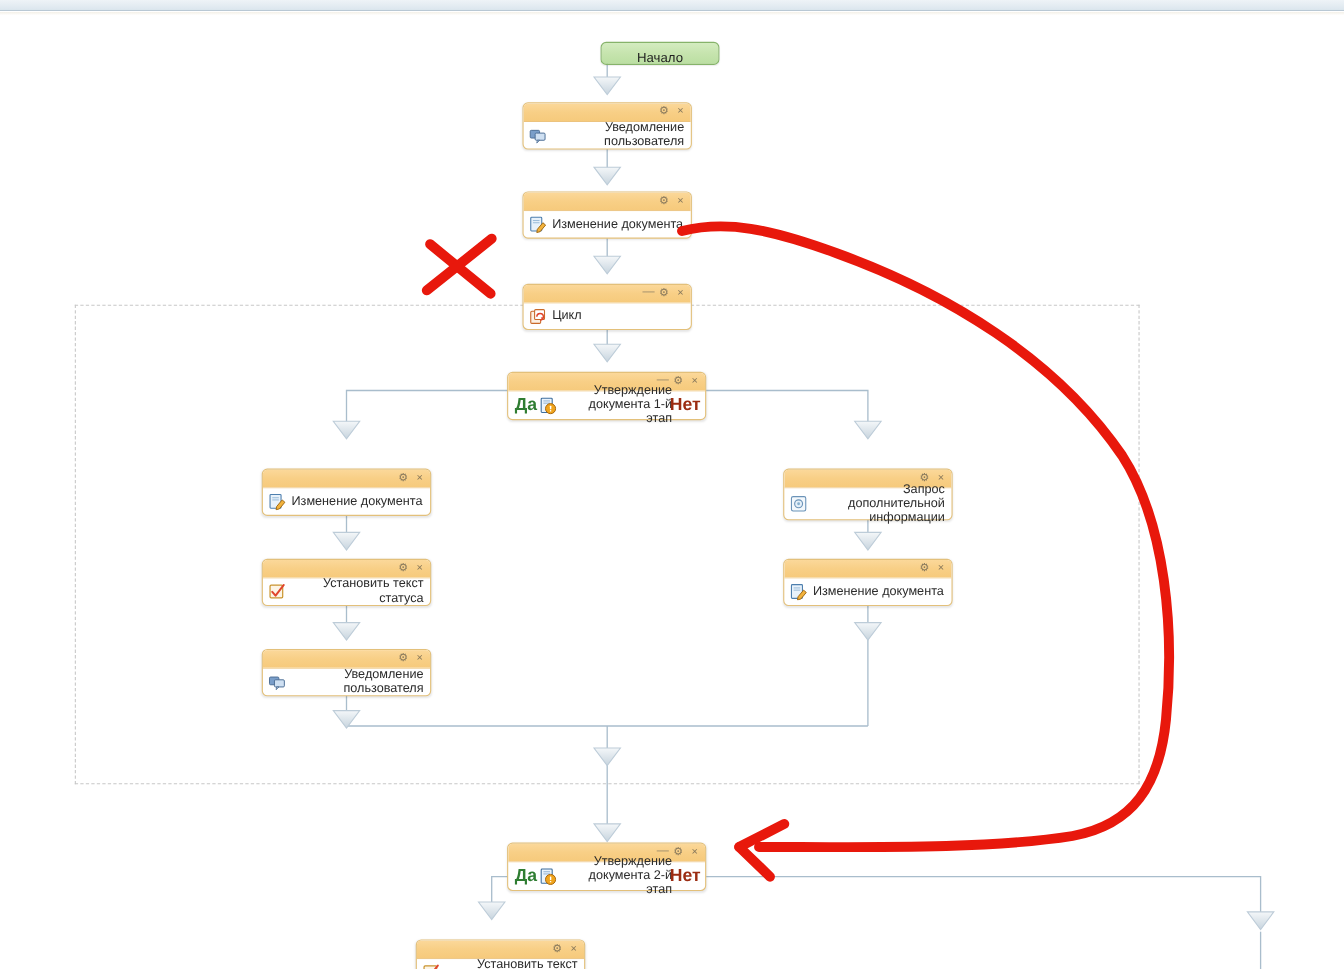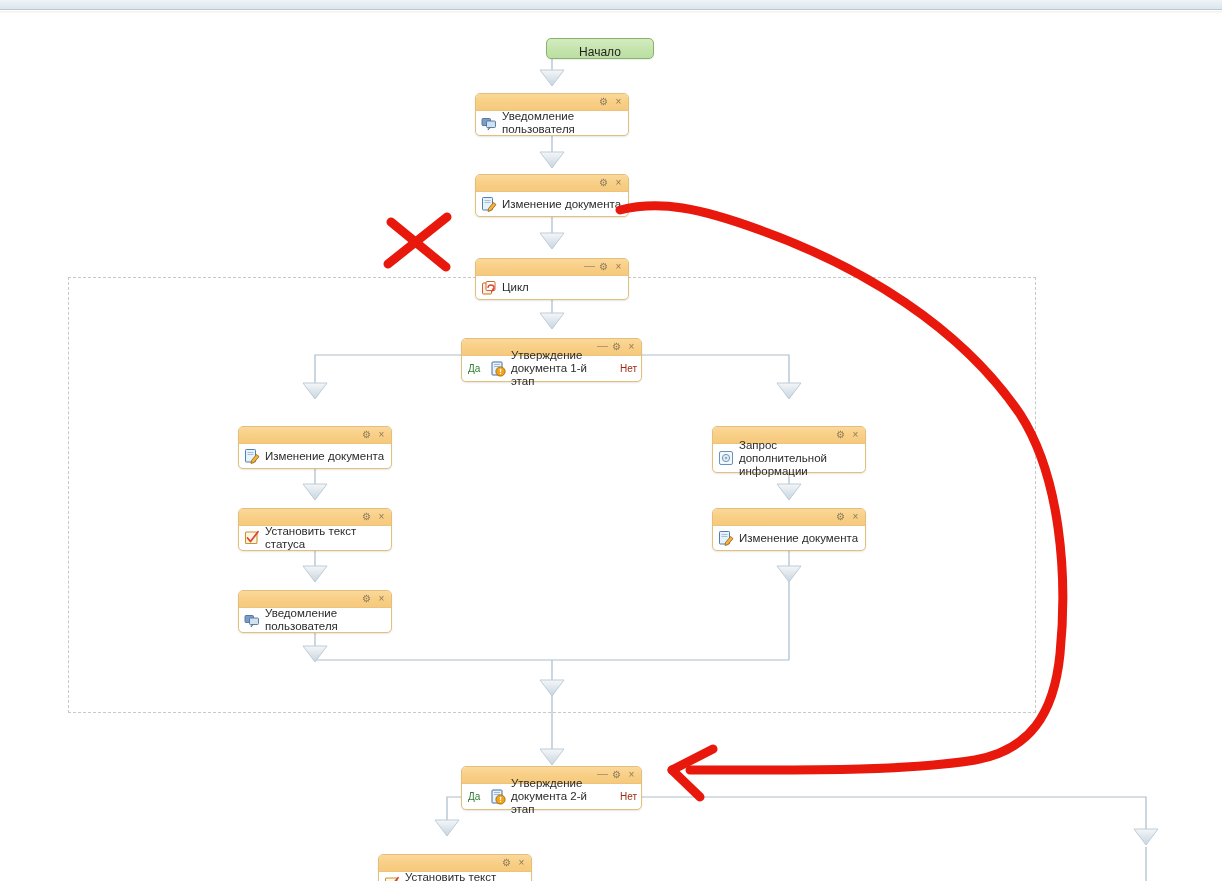--- a/index.html
+++ b/index.html
@@ -119,33 +119,35 @@
     padding: 3px 6px 3px 5px;
     box-sizing: border-box;
     height: calc(100% - 17px);
   }
   .node .body .label {
     font-size: 11.5px;
     color: #2b2b2b;
     line-height: 13px;
     margin-left: 5px;
     white-space: pre-line;
+    text-align: right;
   }
 
   
   .node.decision .body {
     padding-left: 28px;
     padding-right: 30px;
   }
   .node .yes-label, .node .no-label {
     position: absolute;
-    font-size: 10px;
+    font-size: 16px;
     line-height: 12px;
     top: 50%;
     transform: translateY(-50%);
+    font-weight: bold;
   }
   .node .yes-label { left: 6px; color: #2f7d32; }
   .node .no-label  { right: 4px; color: #9b2c12; }
 
   
   .icn {
     width: 16px;
     height: 16px;
     flex: 0 0 16px;
     display: inline-block;

